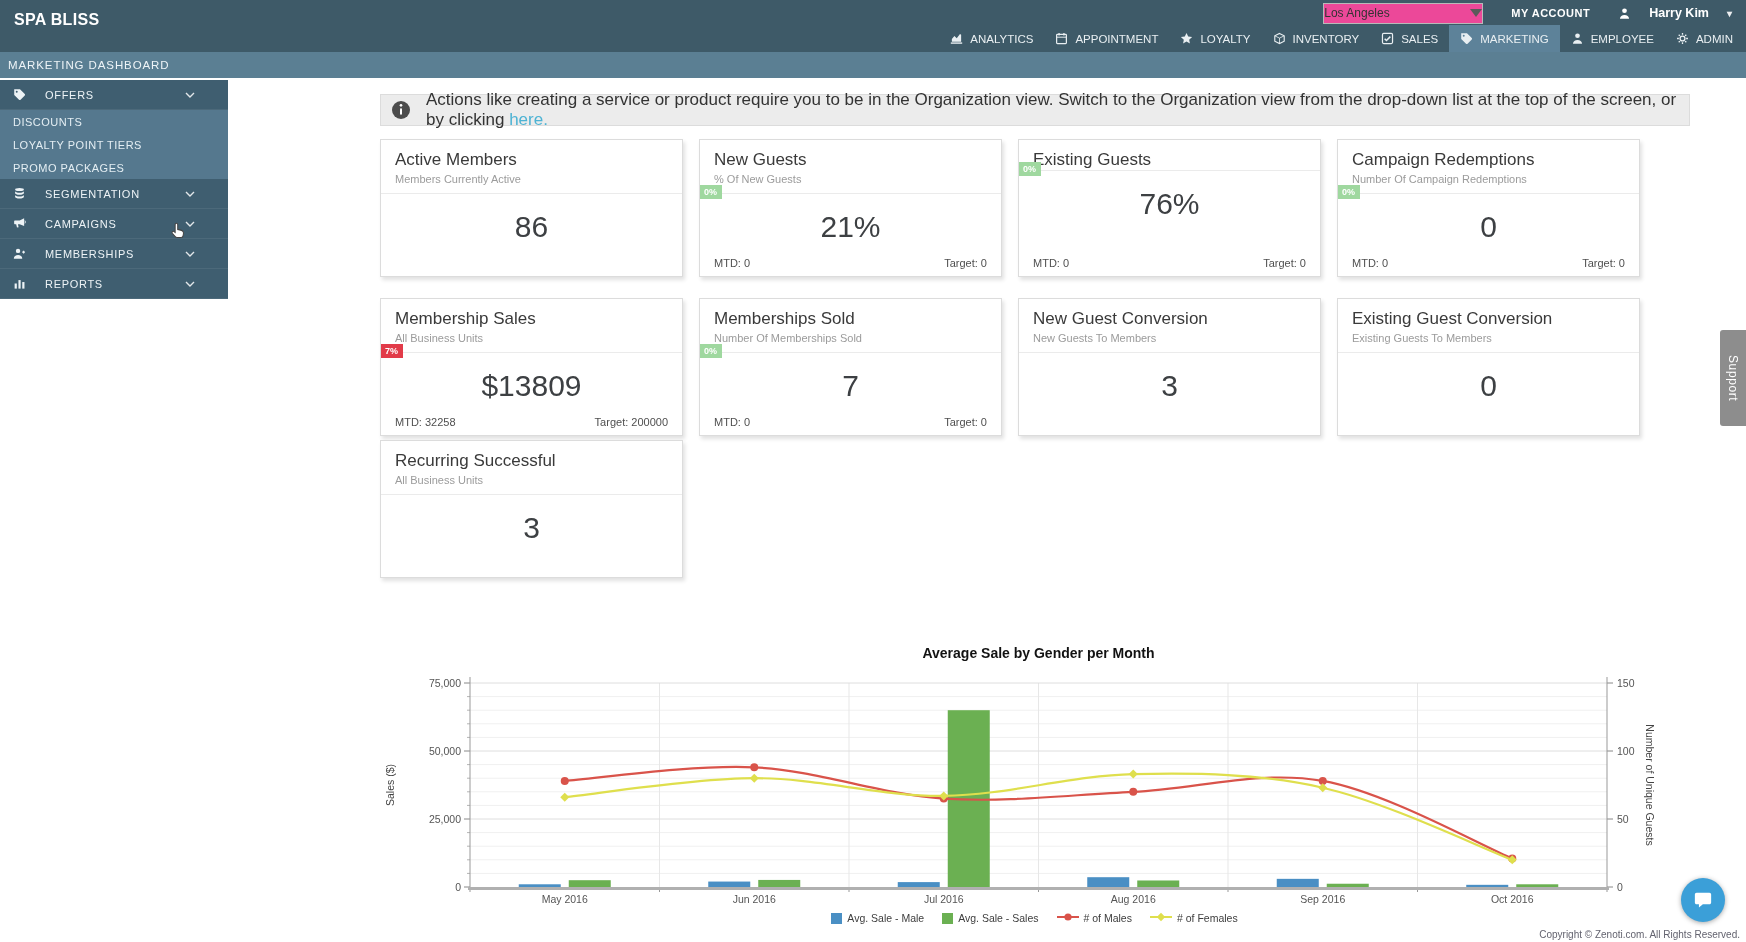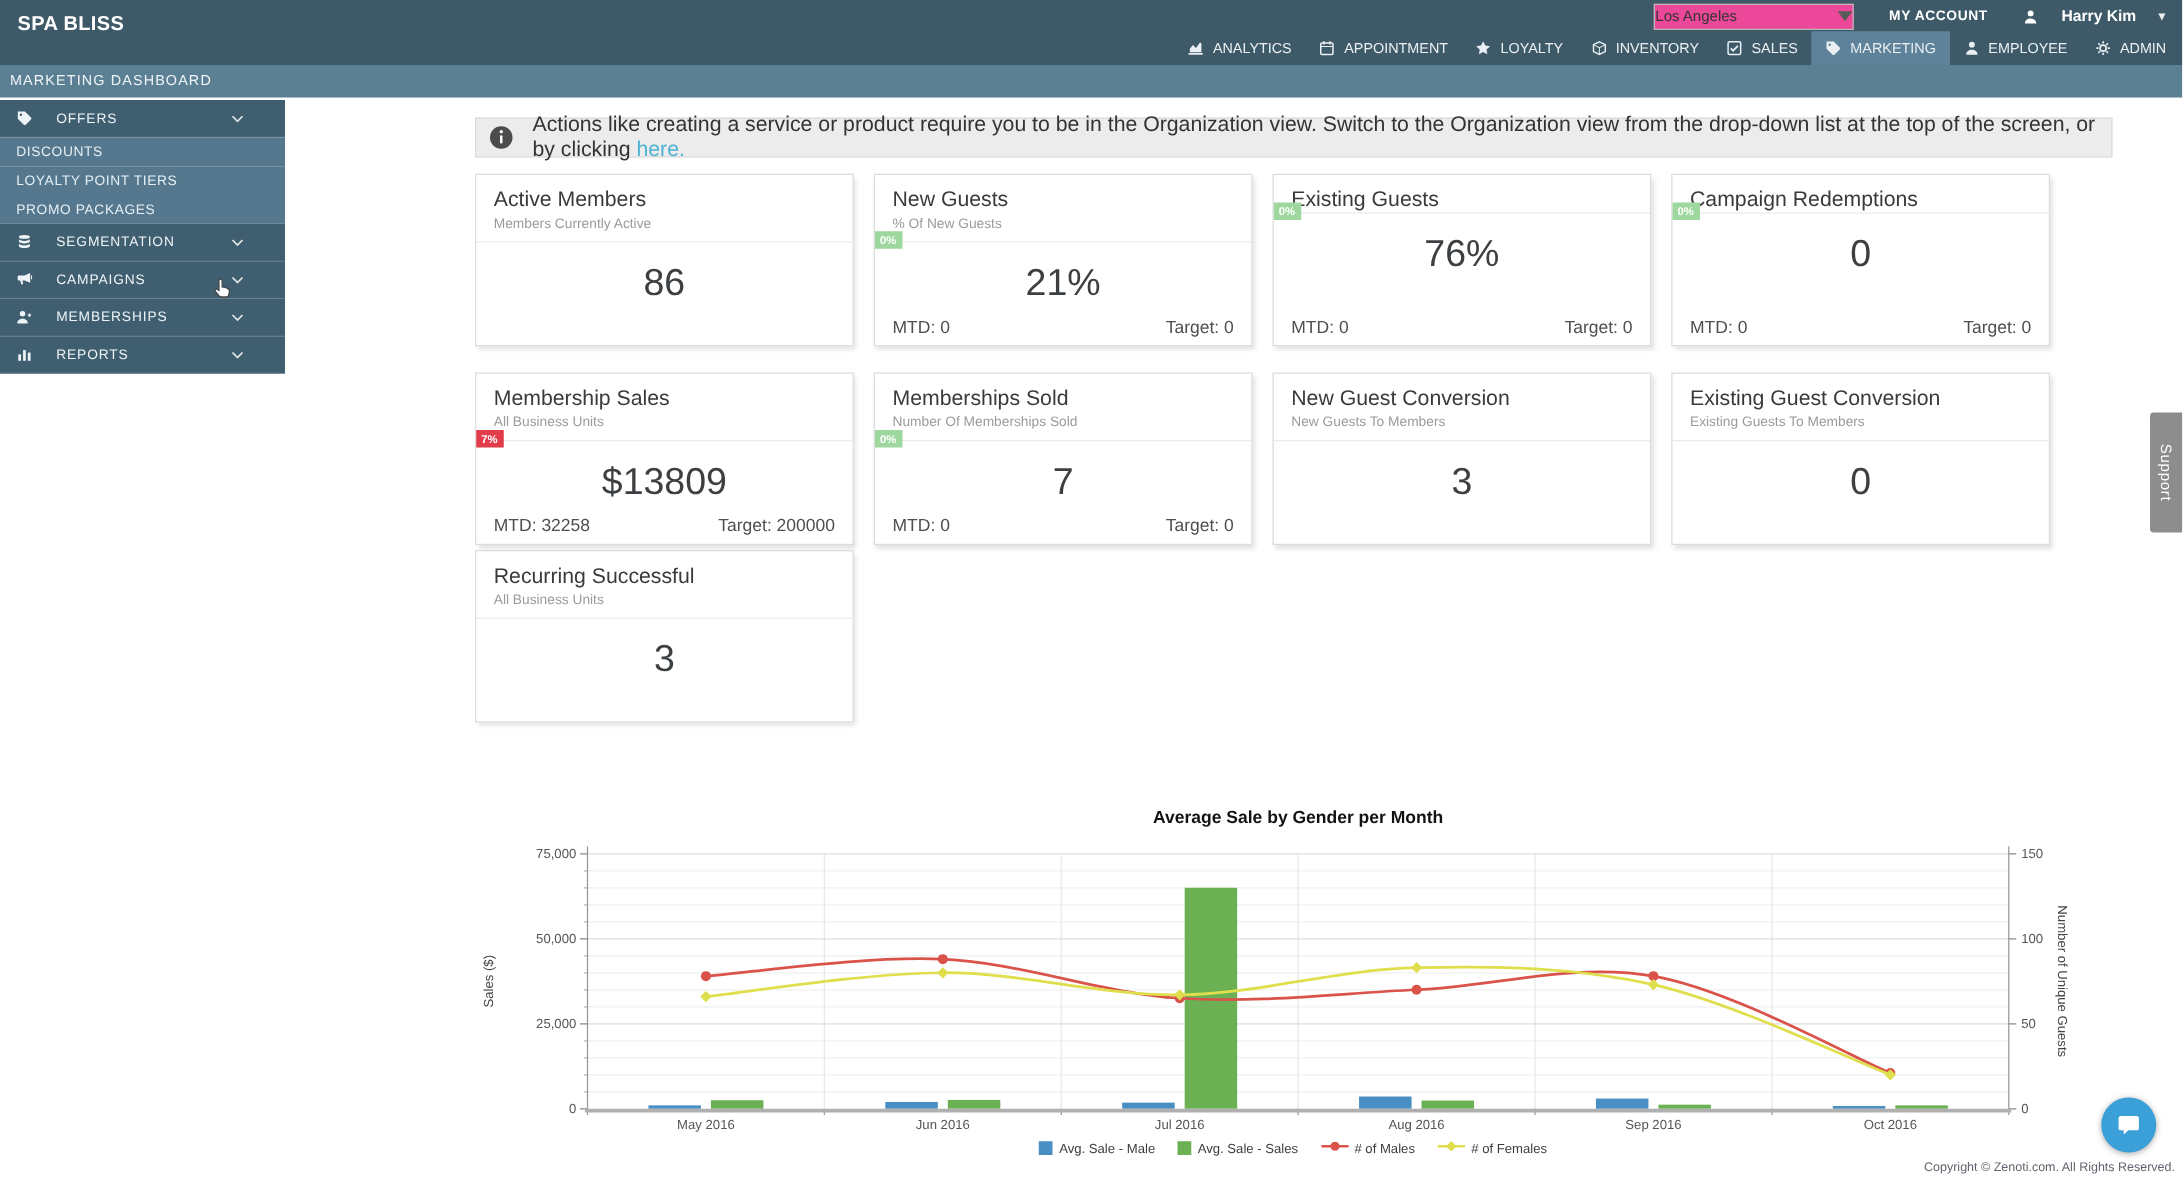--- a/index.html
+++ b/index.html
@@ -41,21 +41,21 @@
   
   .cards-row{position:absolute;left:380px;display:flex;gap:16px;}
   .card{width:303px;height:138px;background:#fff;border:1px solid #dcdcdc;box-shadow:2px 3px 4px rgba(0,0,0,.12);box-sizing:border-box;position:relative;}
   .card-title{padding:10px 14px 0;font-size:17px;color:#3a3a3a;}
   .card-sub{padding:3px 14px 8px;font-size:11px;color:#9b9b9b;}
   .card-mid{border-top:1px solid #ebebeb;position:relative;}
   .badge{position:absolute;left:0;top:-9px;color:#fff;font-size:9px;font-weight:bold;padding:2px 5px 2px 4px;}
   .badge.positive{background:var(--badge-positive,#9fd89f);}
   .badge.negative{background:var(--badge-negative,#e23b49);}
   .card-value{text-align:center;font-size:30px;color:#3d4043;margin-top:16px;}
-  .card-foot{position:absolute;left:14px;right:14px;bottom:7px;display:flex;justify-content:space-between;font-size:14px;color:#4f4f4f;}
+  .card-foot{position:absolute;left:14px;right:14px;bottom:7px;display:flex;justify-content:space-between;font-size:11px;color:#4f4f4f;}
 
   
   #chart-wrap{position:absolute;left:360px;top:640px;width:1346px;height:290px;}
   #chart-svg{position:absolute;left:0;top:0;}
   #chart-svg text{font-family:"Liberation Sans",sans-serif;}
   #chart-svg .tick{font-size:10.5px;fill:#555;}
   #chart-svg .chart-title{font-size:14px;font-weight:bold;fill:#121212;}
   #chart-svg .axis-title{font-size:10.5px;fill:#444;}
   .chart-legend{position:absolute;left:106px;width:1137px;top:272px;display:flex;justify-content:center;gap:18px;font-size:10.5px;color:#3d3d3d;align-items:center;}
   .legend-item{display:flex;align-items:center;gap:5px;}
@@ -293,20 +293,21 @@
             <span class="badge positive">0%</span>
             <div class="card-value">76%</div>
           </div>
           <div class="card-foot">
             <span>MTD: 0</span>
             <span>Target: 0</span>
           </div>
         </div>
         <div class="card">
           <div class="card-title">Campaign Redemptions</div>
+          <div class="card-sub">Number Of Campaign Redemptions</div>
           <div class="card-mid">
             <span class="badge positive">0%</span>
             <div class="card-value">0</div>
           </div>
           <div class="card-foot">
             <span>MTD: 0</span>
             <span>Target: 0</span>
           </div>
         </div>
       </div>

